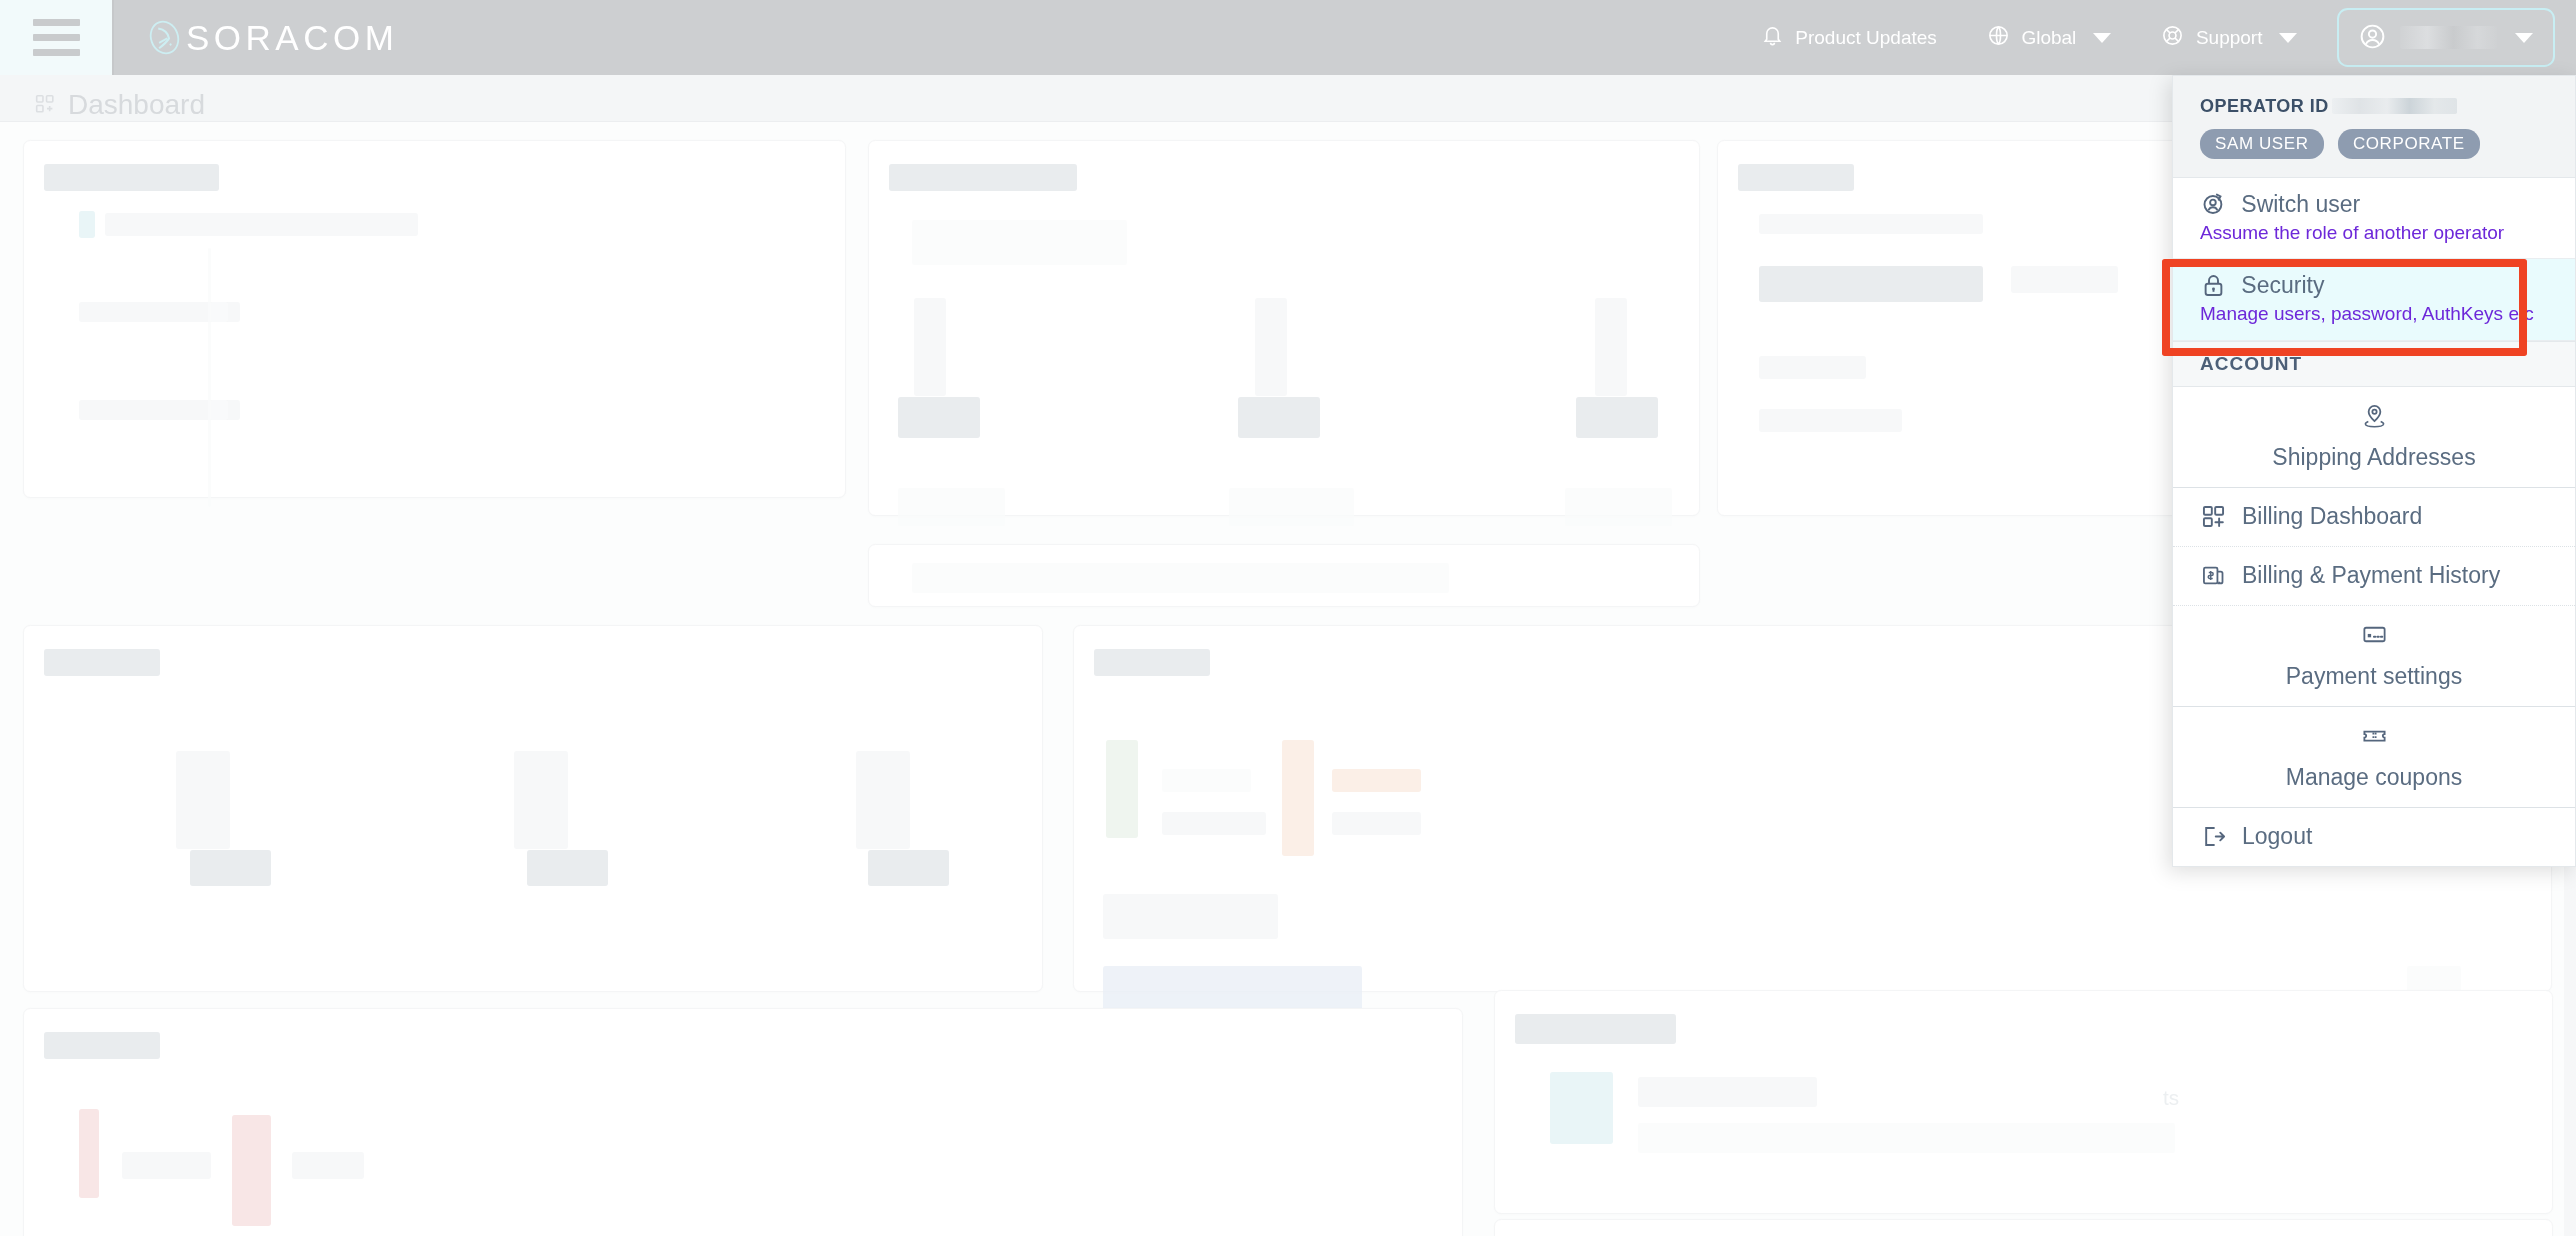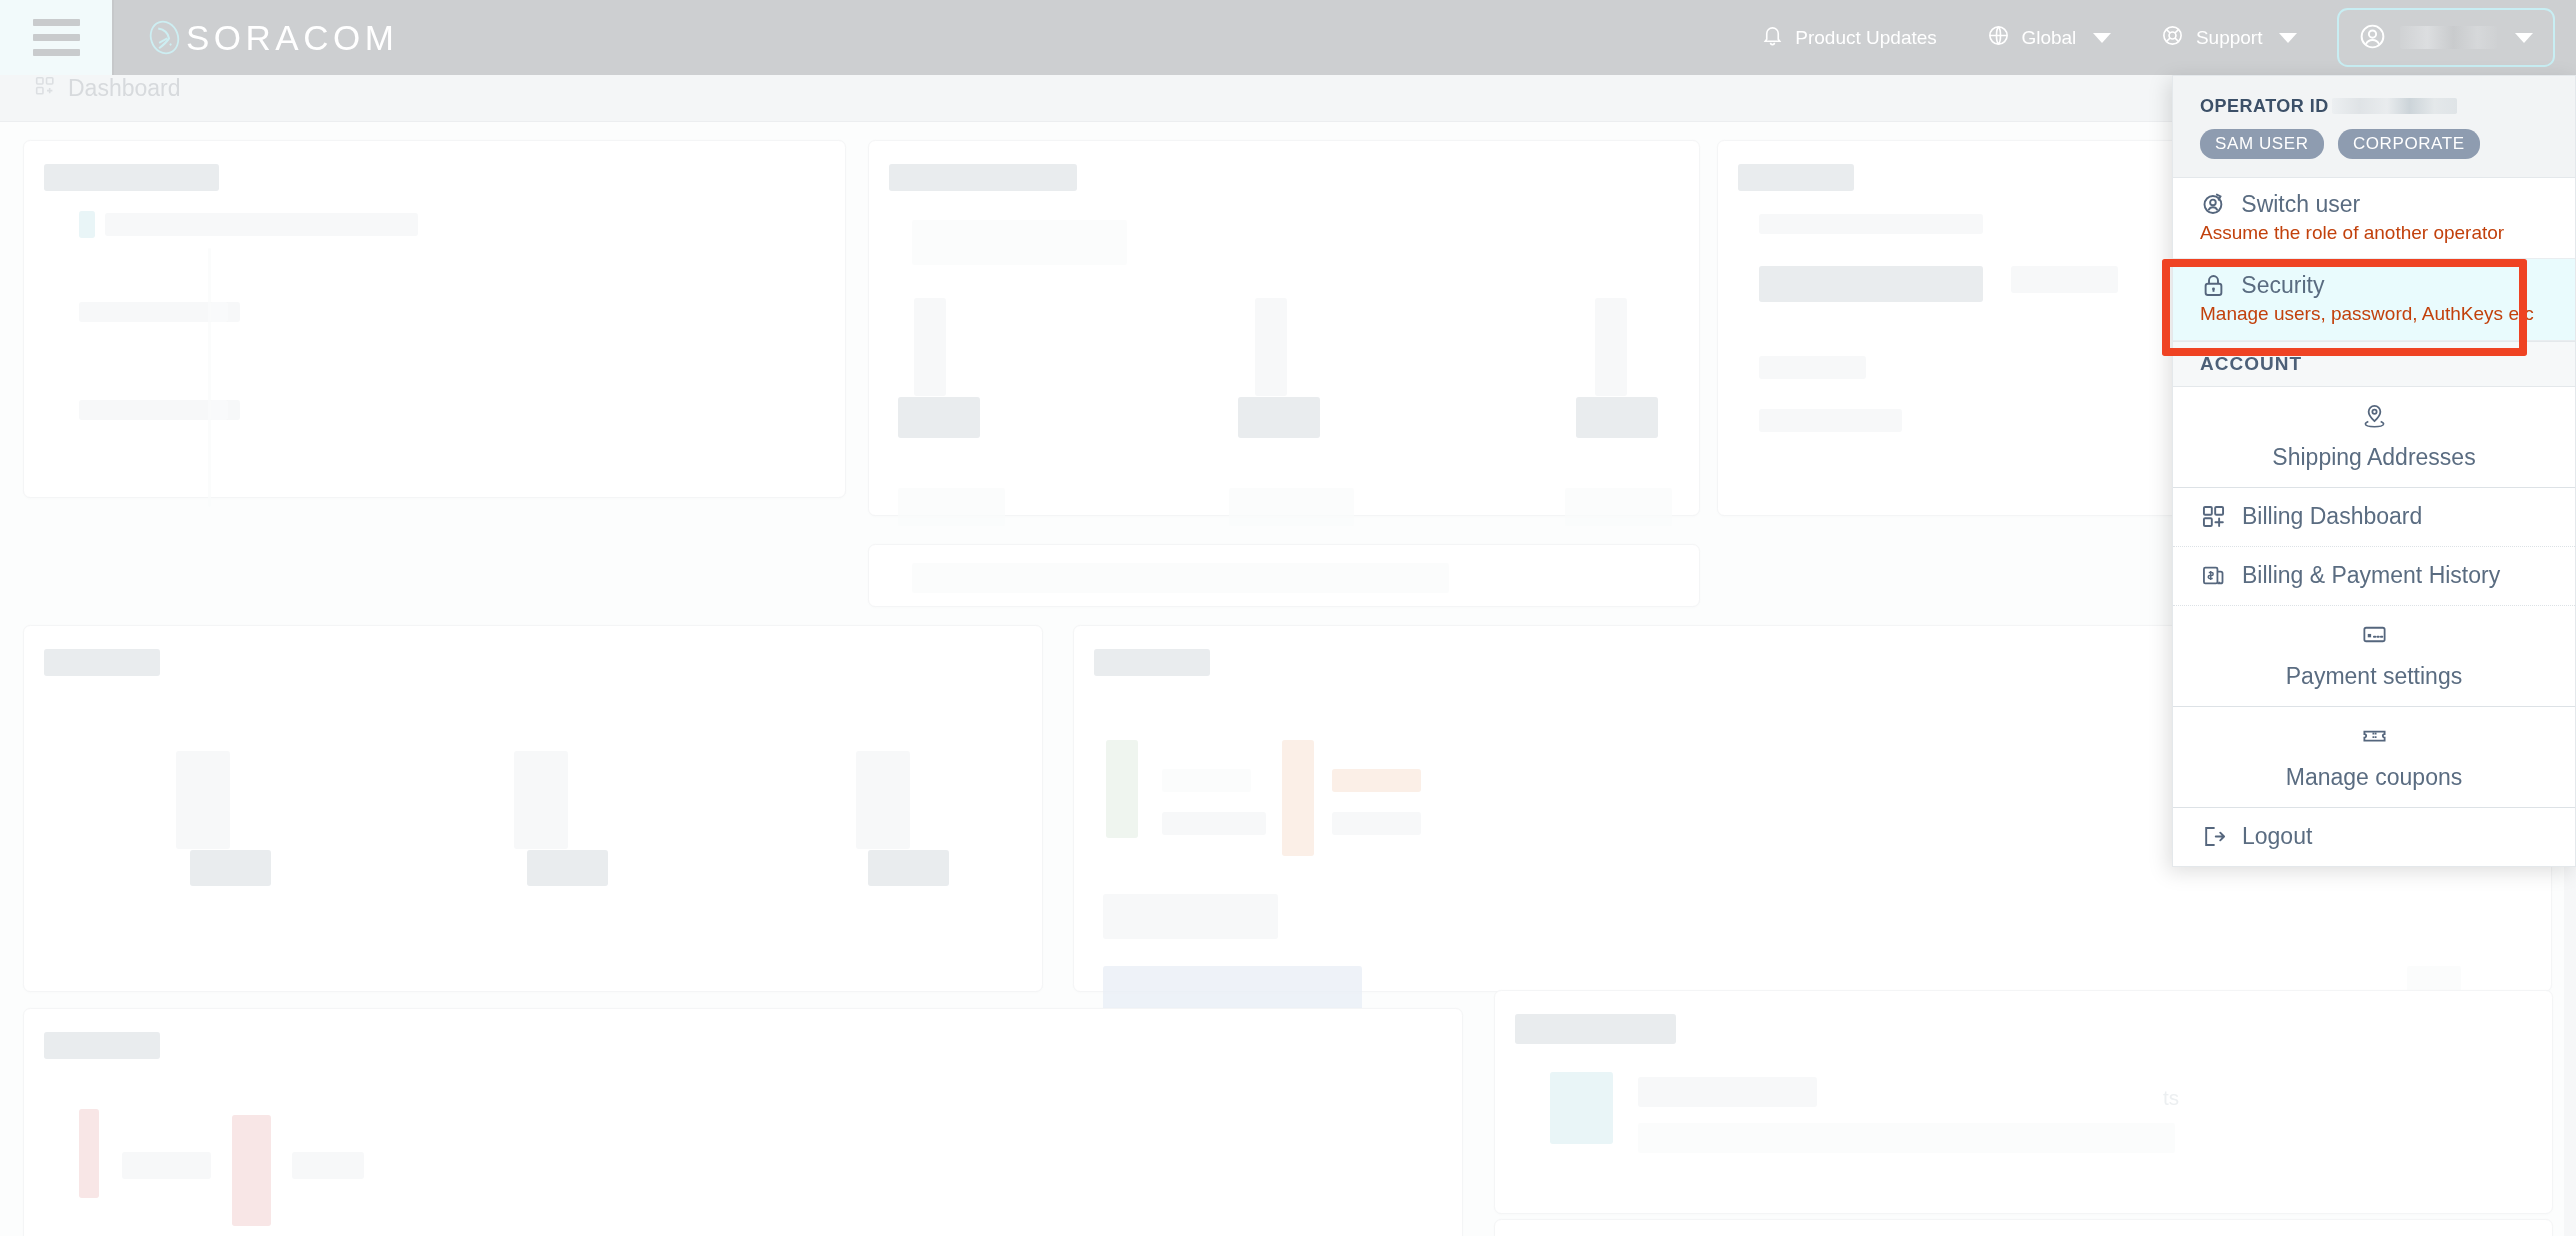--- a/index.html
+++ b/index.html
@@ -50,23 +50,23 @@
     background: rgba(255,255,255,0.04);
   }
   .redact {
     display: inline-block; height: 23px; border-radius: 2.7px;
     background: linear-gradient(90deg,#d0d2d4 0%,#dcdee0 28%,#c9cbcd 55%,#d6d8da 80%,#cfd1d3 100%);
   }
 
   
   .breadcrumb {
     position: absolute; top: 75px; left: 0; width: 2576px; height: 47px;
-    display: flex; align-items: flex-start; gap: 12.5px; padding-left: 34px;
+    display: flex; align-items: flex-end; gap: 12.5px; padding-left: 34px;
     background: #f4f6f7; border-bottom: 0.9px solid #eceef0;
-    color: #d7dadd; font-size: 23px;
+    color: #d7dadd; font-size: 28px;
     z-index: 10;
   }
 
   
   .canvas {
     position: absolute; top: 122px; left: 0; width: 2576px; height: 1114px;
     background: #fcfdfd;
     overflow: hidden;
   }
   .card {
@@ -134,21 +134,21 @@
     padding: 12.5px 27px 14.3px 27px;
     border-bottom: 0.9px solid #e9edf0;
     background: #ffffff;
   }
   .dd-item.compact { padding: 15px 27px 16px 27px; display: flex; align-items: center; gap: 15px; }
   .dd-item.dotted { border-bottom: 0.9px dotted #dde2e6; }
   .dd-item.solid  { border-bottom: 0.9px solid #dde2e6; flex-direction: column; }
   .dd-item.highlight { background: #e9fbfd; }
   .dd-row { display: flex; align-items: center; gap: 14.3px; }
   .dd-title { font-size: 23px; color: #5a6c81; }
-  .dd-sub { font-size: 19px; color: #c2410c; margin-top: 4.5px; }
+  .dd-sub { font-size: 19px; color: #6d28d9; margin-top: 4.5px; }
   .dd-section {
     background: #f6f8f9; padding: 11.6px 27px 10.7px 27px;
     font-size: 19px; font-weight: bold; letter-spacing: 1px; color: #4d6078;
     border-bottom: 0.9px solid #e4e8eb; border-top: 0.9px solid #e4e8eb;
   }
   .dd-icon { width: 27px; height: 27px; flex: none; display: block; }
 
   
   .redbox {
     position: absolute; left: 2162px; top: 259px; width: 365px; height: 97px;

